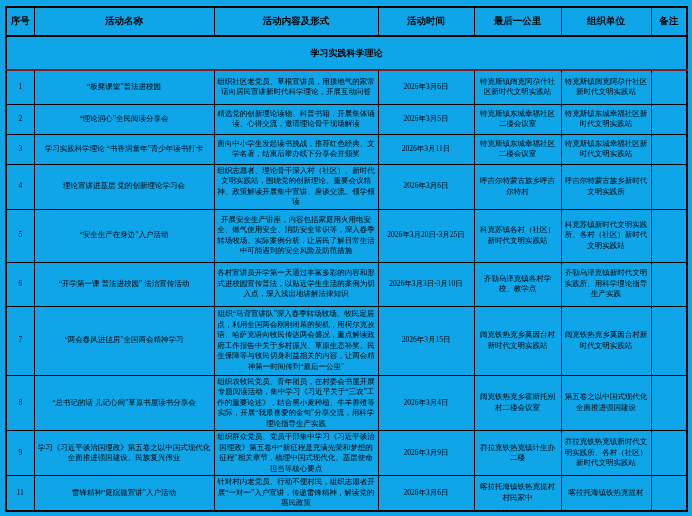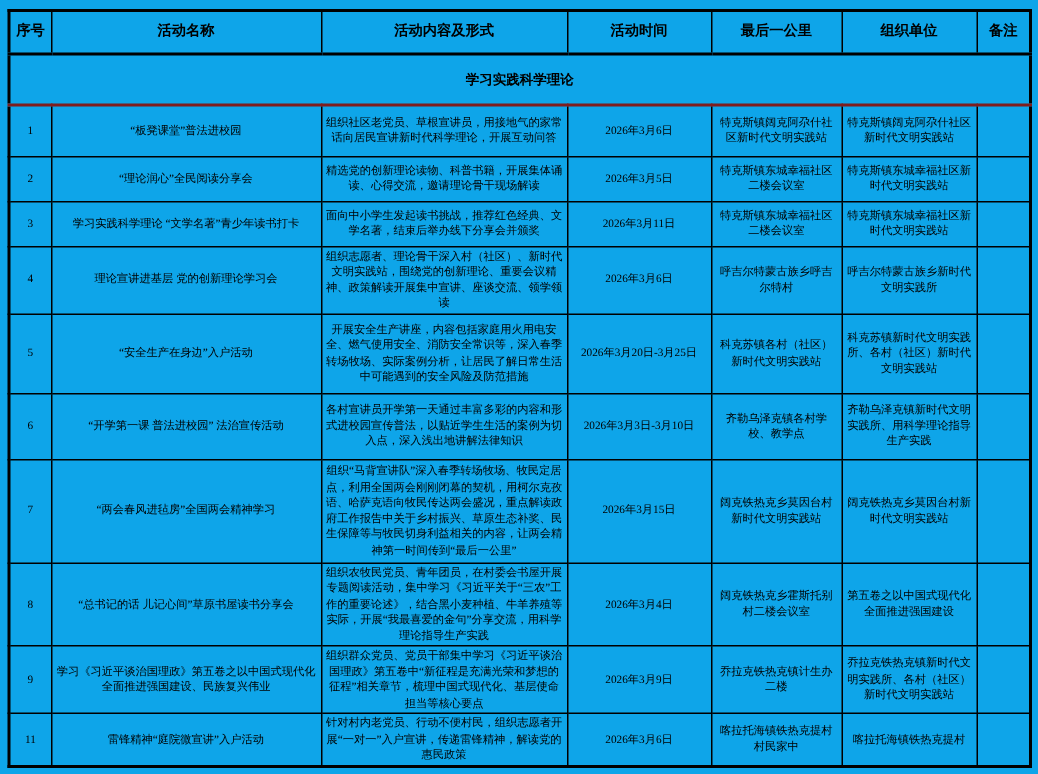--- a/index.html
+++ b/index.html
@@ -81,21 +81,21 @@
         <td>2</td>
         <td>“理论润心”全民阅读分享会</td>
         <td>精选党的创新理论读物、科普书籍，开展集体诵读、心得交流，邀请理论骨干现场解读</td>
         <td>2026年3月5日</td>
         <td>特克斯镇东城幸福社区二楼会议室</td>
         <td>特克斯镇东城幸福社区新时代文明实践站</td>
         <td></td>
       </tr>
       <tr style="height:30px">
         <td>3</td>
-        <td>学习实践科学理论 “文学名著”青少年读书打卡</td>
+        <td>学习实践科学理论 “书香润童年”青少年读书打卡</td>
         <td>面向中小学生发起读书挑战，推荐红色经典、文学名著，结束后举办线下分享会并颁奖</td>
         <td>2026年3月11日</td>
         <td>特克斯镇东城幸福社区二楼会议室</td>
         <td>特克斯镇东城幸福社区新时代文明实践站</td>
         <td></td>
       </tr>
       <tr style="height:44px">
         <td>4</td>
         <td>理论宣讲进基层 党的创新理论学习会</td>
         <td>组织志愿者、理论骨干深入村（社区）、新时代文明实践站，围绕党的创新理论、重要会议精神、政策解读开展集中宣讲、座谈交流、领学领读</td>

